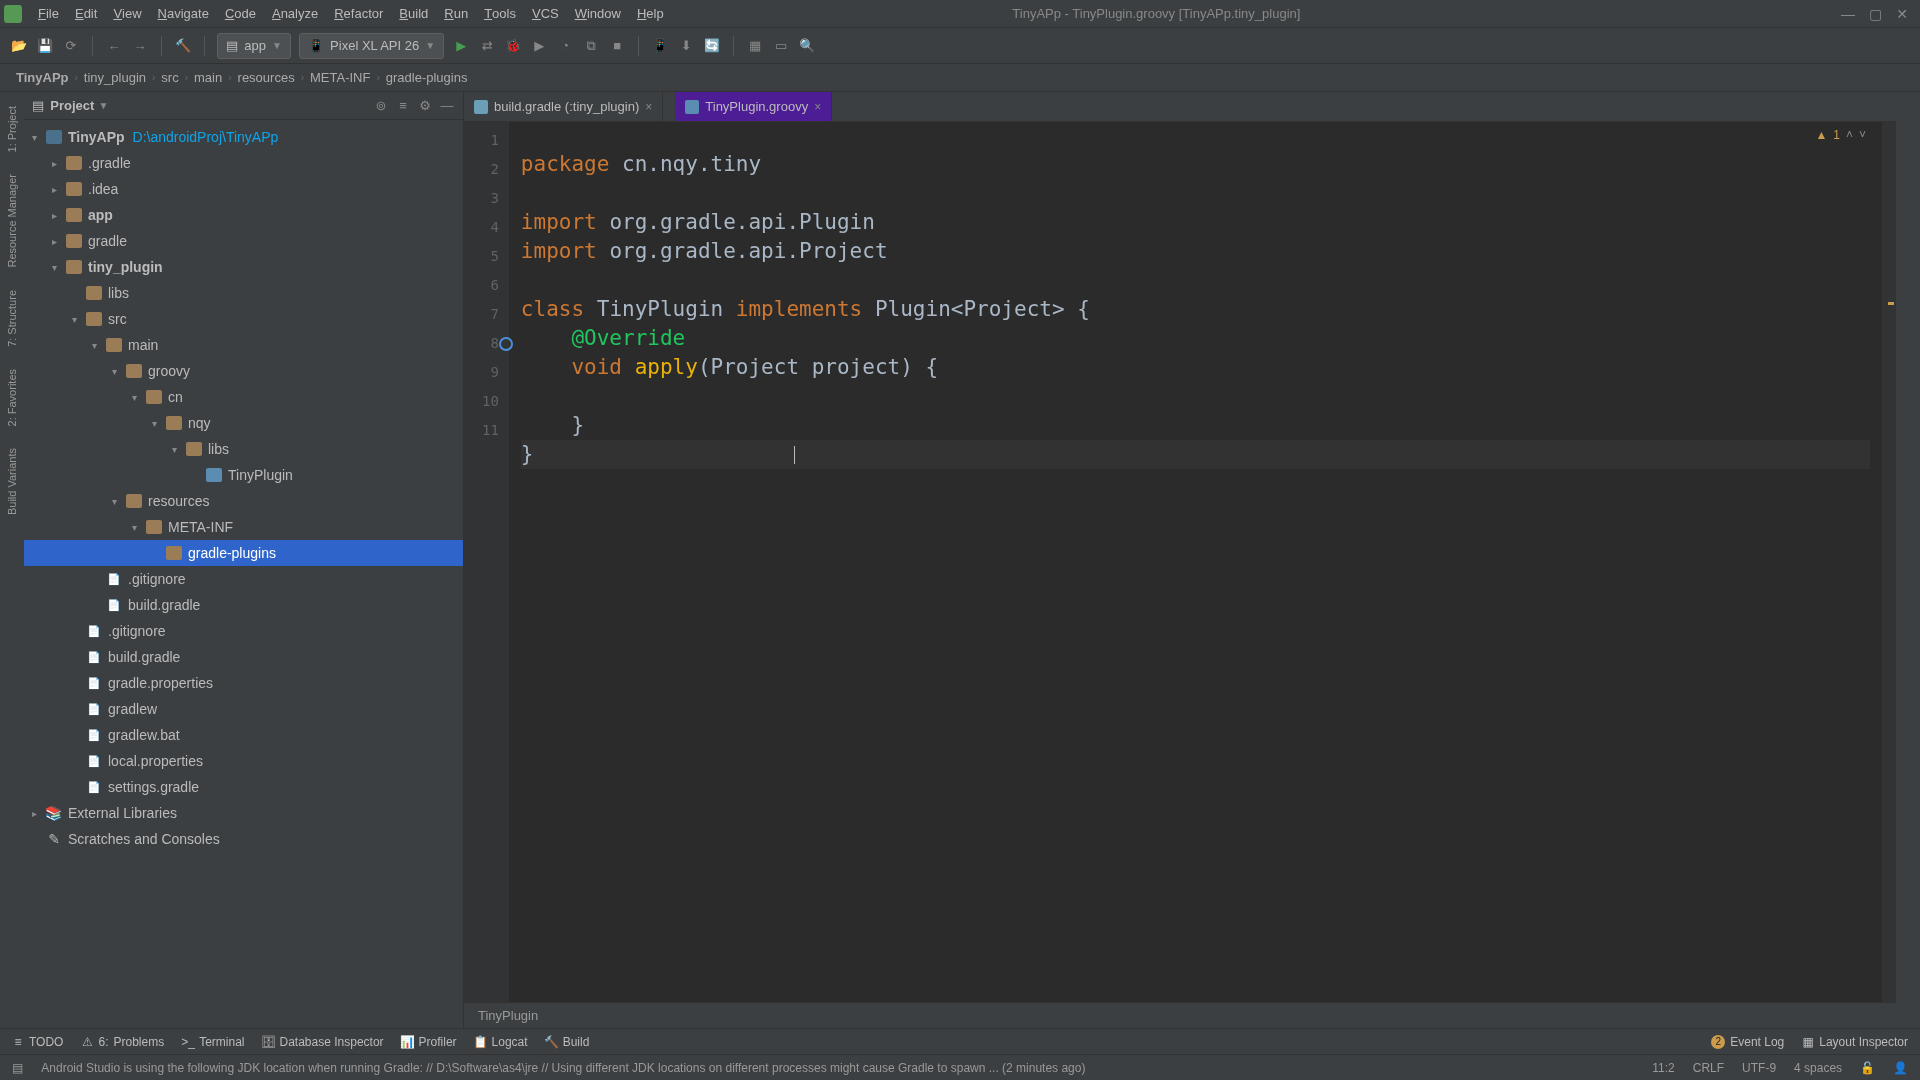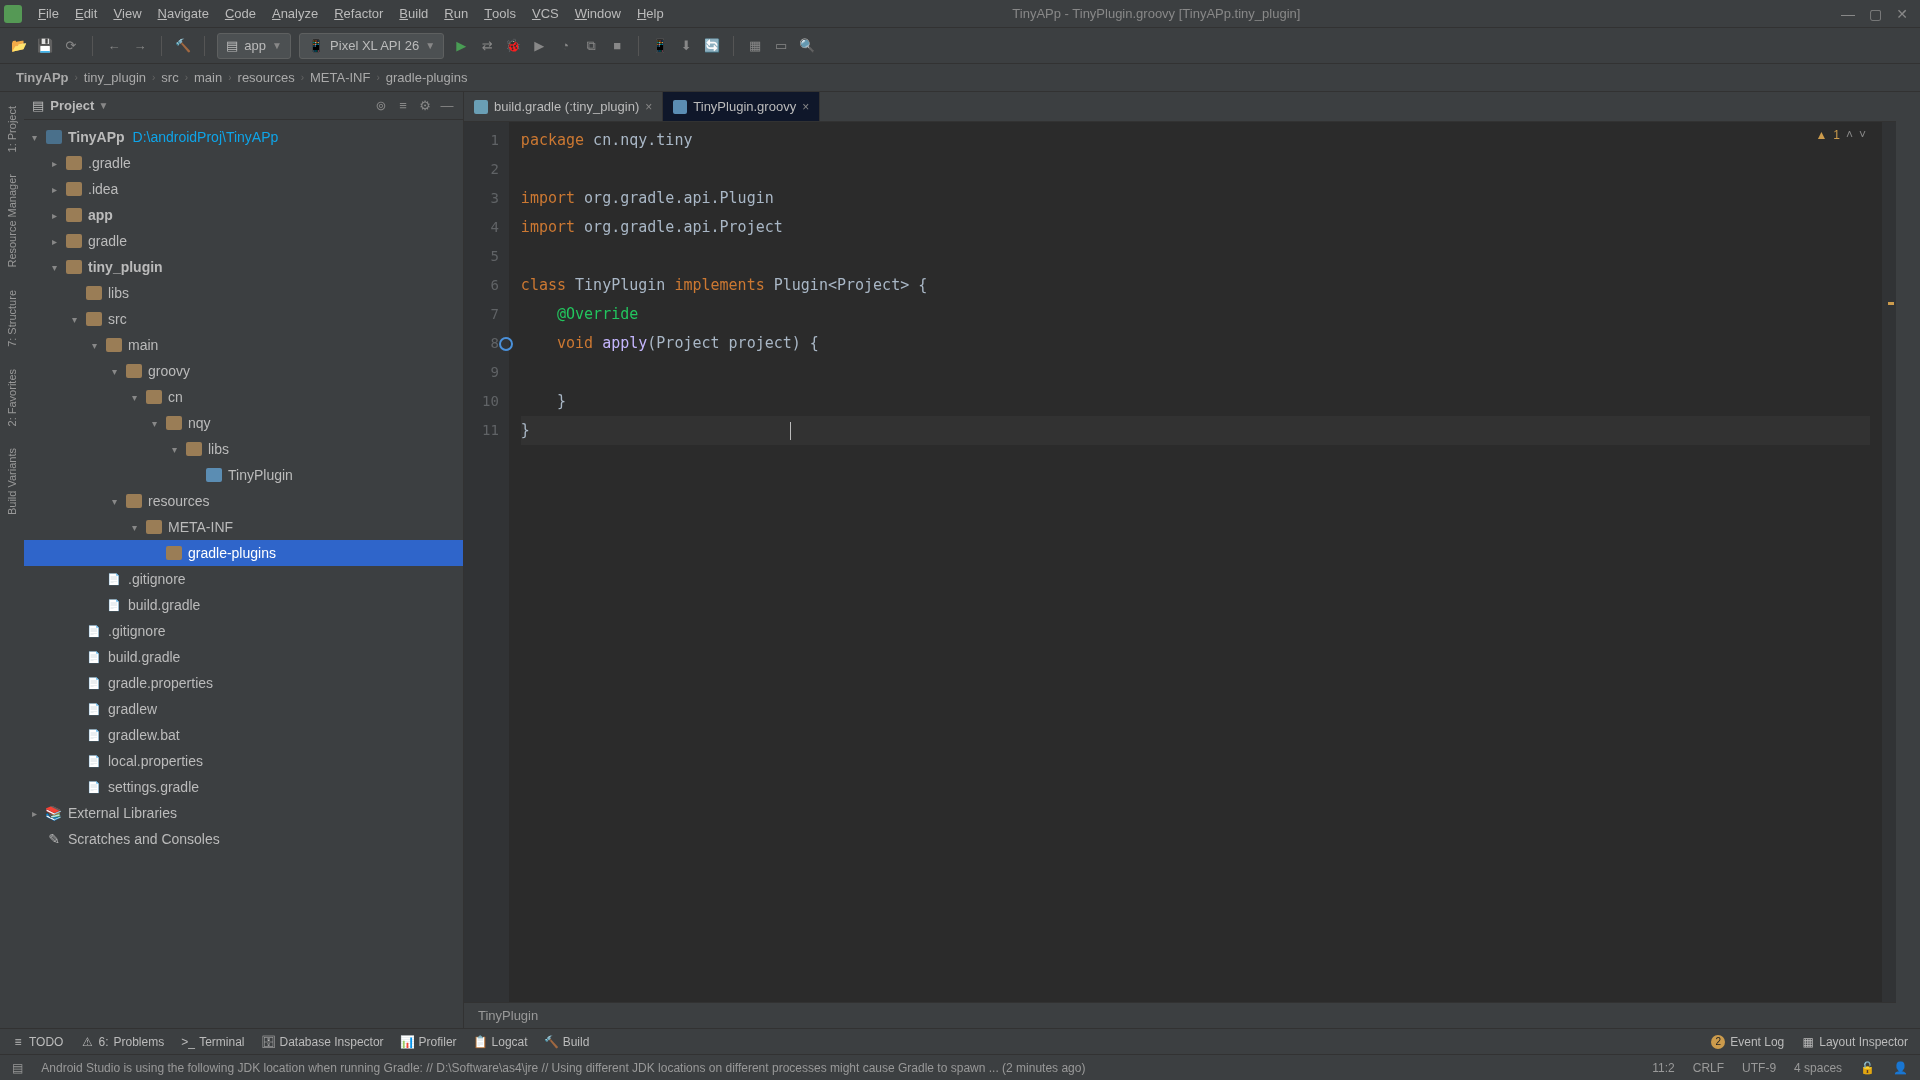--- a/index.html
+++ b/index.html
@@ -144,31 +144,32 @@
 .tnode .lbl2 { color: #0ea5e9; margin-left: 8px; }
 .tnode.bold .lbl { font-weight: bold; }
 
 .editor-area { flex: 1; display: flex; flex-direction: column; background: #2b2b2b; }
 .tabs {
   height: 30px;
   display: flex;
   align-items: stretch;
   background: #3c3f41;
   border-bottom: 1px solid #323232;
+  gap: 12px;
 }
 .etab {
   display: flex;
   align-items: center;
   padding: 0 10px;
   gap: 6px;
   color: #bbb;
   cursor: pointer;
   border-right: 1px solid #323232;
 }
-.etab.active { background: #0f172a; }
+.etab.active { background: #4c1d95; }
 .etab .close { color: #888; font-size: 12px; }
 .etab .eico { width: 14px; height: 14px; border-radius: 2px; }
 .ico-gradle { background: #6a9fb5; }
 .ico-groovy { background: #5b8db3; }
 
 .editor-top-indicator {
   position: absolute;
   right: 30px;
   top: 6px;
   display: flex;
@@ -197,30 +198,31 @@
   position: absolute;
   right: -14px;
   top: 8px;
   width: 10px; height: 10px;
   border: 2px solid #4a90d9;
   border-radius: 50%;
 }
 .code {
   flex: 1;
   font-family: "Consolas", monospace;
-  font-size: 15px;
+  font-size: 21px;
   padding: 4px 12px;
   line-height: 29px;
   white-space: pre;
+  margin-top: 24px;
 }
 .k1 { color: #cc7832; }
 .k2 { color: #cc7832; }
 .cls { color: #a9b7c6; }
 .ann { color: #22c55e; }
-.fn { color: #c4b5fd; }
+.fn { color: #eab308; }
 .txt { color: #a9b7c6; }
 .cursor-line { background: #323232; display: inline-block; width: 100%; }
 .caret {
   display: inline-block;
   width: 1px; height: 18px;
   background: #bbb;
   vertical-align: middle;
   margin-left: 260px;
 }
 .right-strip { width: 14px; background: #313335; position: relative; }

